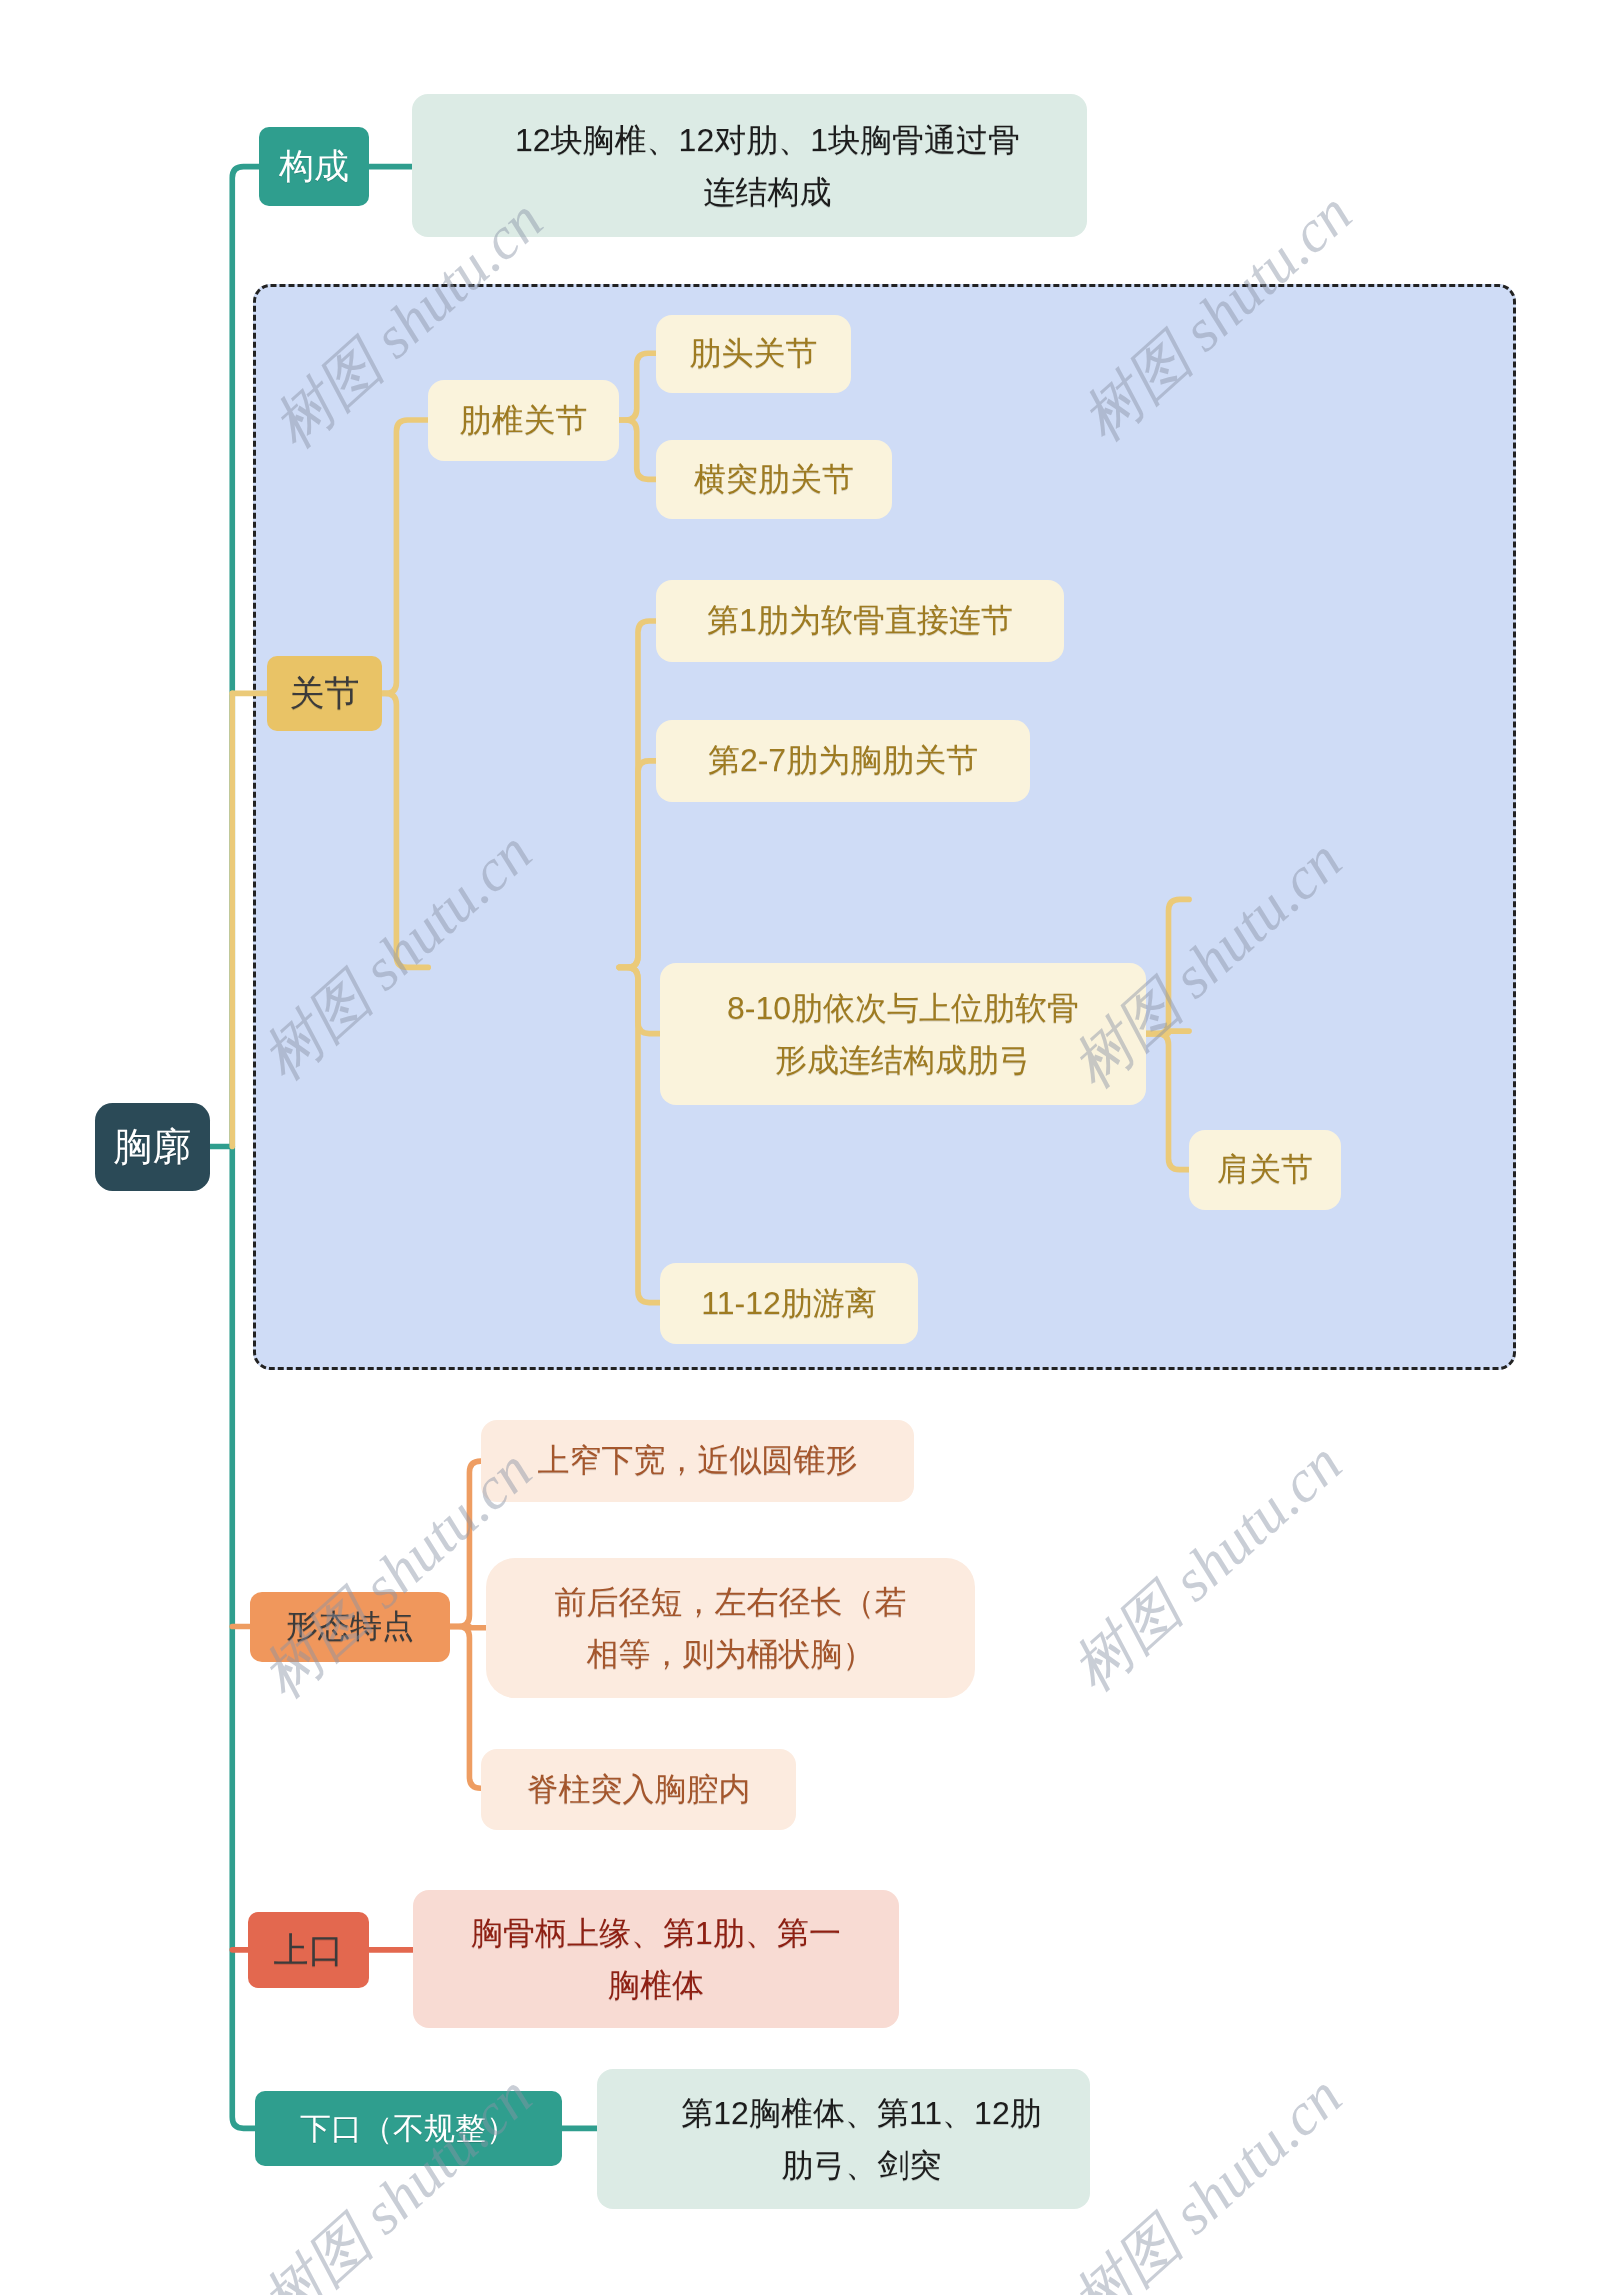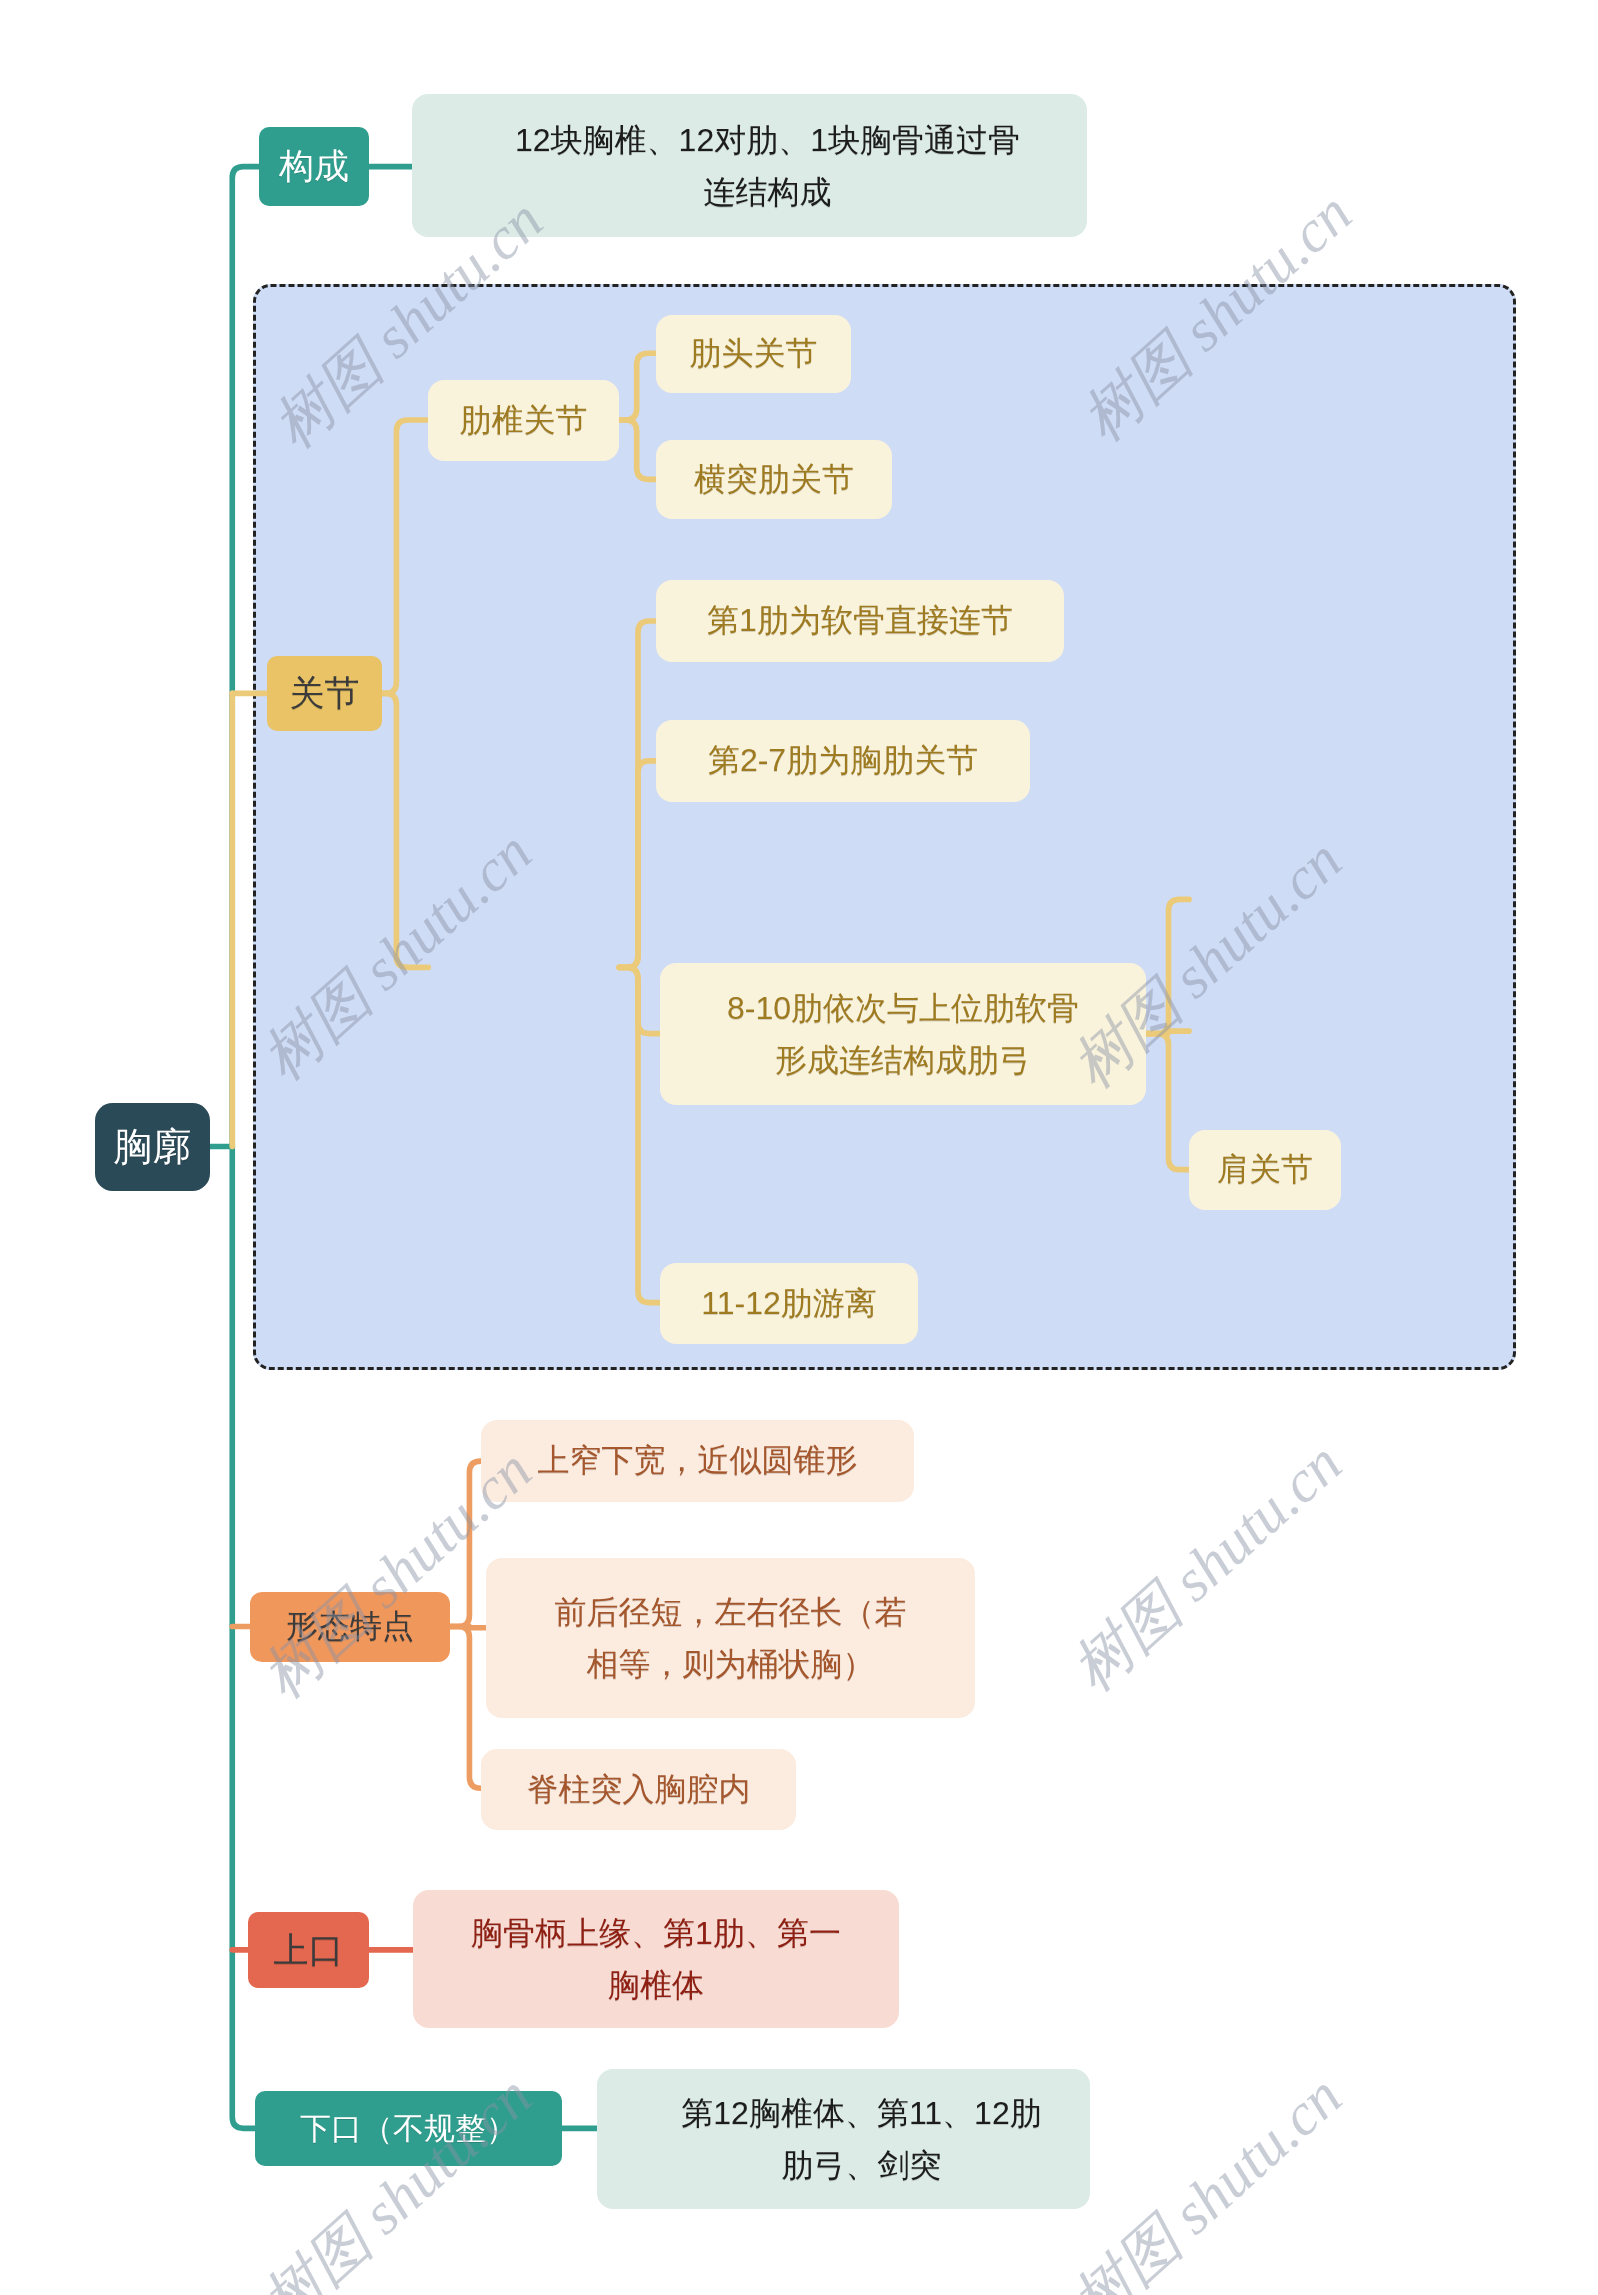--- a/index.html
+++ b/index.html
@@ -102,21 +102,21 @@
 
   <div class="node box-cream" style="left:656px;top:580px;width:408px;height:82px;font-size:32px;">第1肋为软骨直接连节</div>
   <div class="node box-cream" style="left:656px;top:720px;width:374px;height:82px;font-size:32px;">第2-7肋为胸肋关节</div>
   <div class="node box-cream" style="left:660px;top:963px;width:486px;height:142px;font-size:32px;line-height:52px;">8-10肋依次与上位肋软骨
 形成连结构成肋弓</div>
   <div class="node box-cream" style="left:1189px;top:1130px;width:152px;height:80px;font-size:32px;">肩关节</div>
   <div class="node box-cream" style="left:660px;top:1263px;width:258px;height:81px;font-size:32px;">11-12肋游离</div>
 
   <div class="node lbl-orange" style="left:250px;top:1592px;width:200px;height:70px;font-size:32px;">形态特点</div>
   <div class="node box-peach" style="left:481px;top:1420px;width:433px;height:82px;font-size:32px;">上窄下宽，近似圆锥形</div>
-  <div class="node box-peach" style="left:486px;top:1558px;width:489px;height:160px;font-size:32px;line-height:52px;">前后径短，左右径长（若
+  <div class="node box-peach" style="left:486px;top:1558px;width:489px;height:140px;font-size:32px;line-height:52px;border-radius:29px;">前后径短，左右径长（若
 相等，则为桶状胸）</div>
   <div class="node box-peach" style="left:481px;top:1749px;width:315px;height:81px;font-size:32px;">脊柱突入胸腔内</div>
 
   <div class="node lbl-red" style="left:248px;top:1912px;width:121px;height:76px;font-size:35px;">上口</div>
   <div class="node box-pink" style="left:413px;top:1890px;width:486px;height:138px;font-size:32px;line-height:52px;">胸骨柄上缘、第1肋、第一
 胸椎体</div>
 
   <div class="node lbl-teal" style="left:255px;top:2091px;width:307px;height:75px;font-size:31px;">下口（不规整）</div>
   <div class="node box-mint" style="left:597px;top:2069px;width:493px;height:140px;font-size:32px;line-height:52px;">第12胸椎体、第11、12肋
 肋弓、剑突</div>

